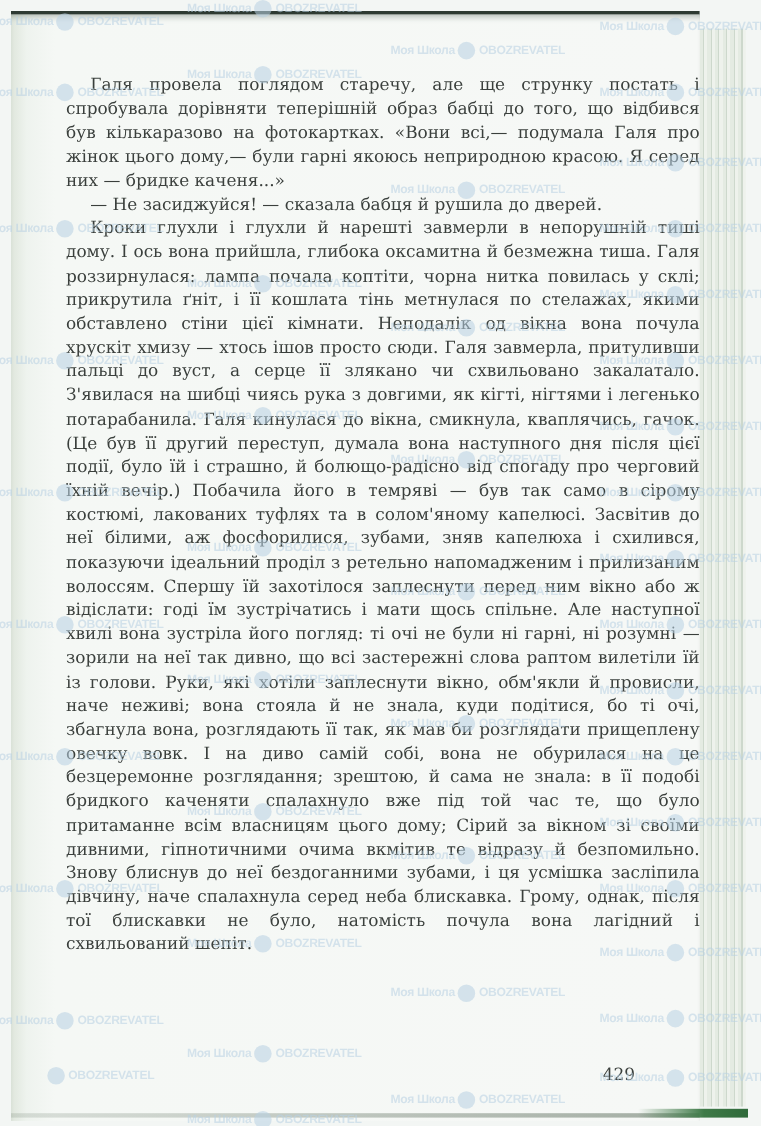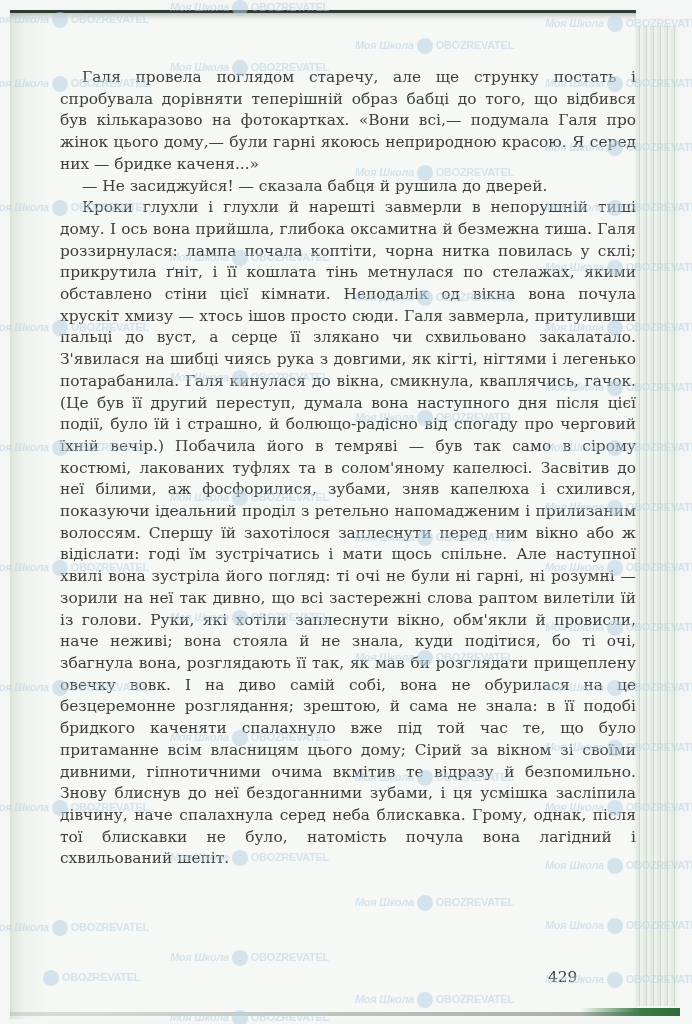--- a/index.html
+++ b/index.html
@@ -44,21 +44,21 @@
   }
   .wm {
     position: absolute; color: #b9d1e3; opacity: 0.55;
     font-family: "Liberation Sans", sans-serif; font-size: 11px; font-weight: bold;
     white-space: nowrap; pointer-events: none; letter-spacing: -0.3px;
   }
   .wm .logo {
     display: inline-block; width: 16px; height: 16px; border-radius: 50%;
     background: #b9d1e3; vertical-align: middle; margin: 0 3px;
   }
-  .wm .school { font-style: italic; }
+  .wm .school { }
 </style>
 </head>
 <body>
 
 <div class="page"></div>
 <div class="page-edge"></div>
 <div class="page-bottom-shadow"></div>
 <div class="page-edge-bottom"></div>
 
 <div class="text">

